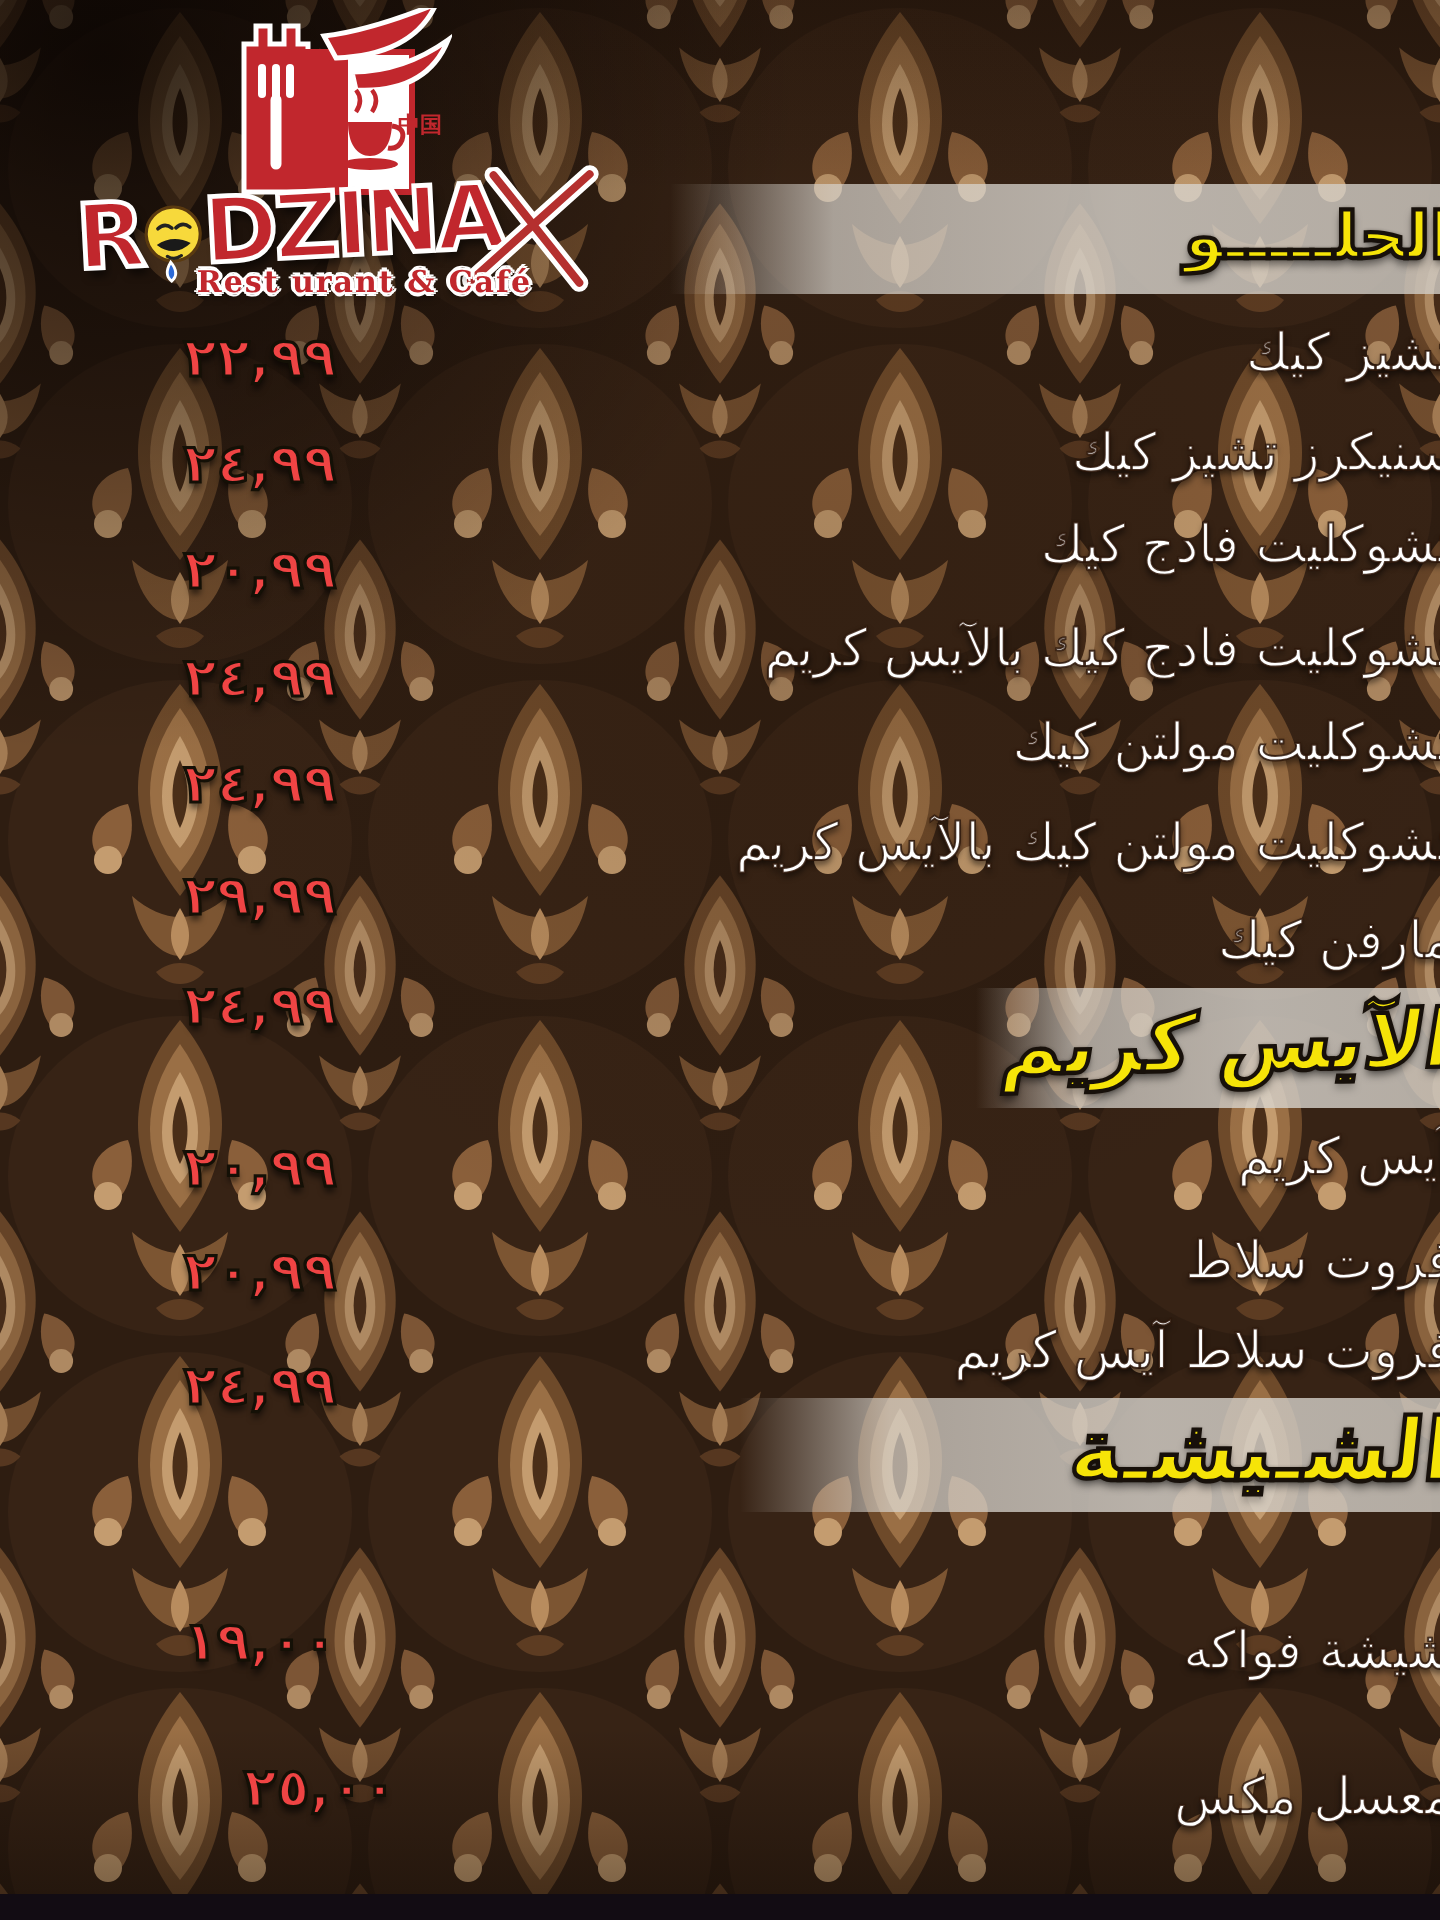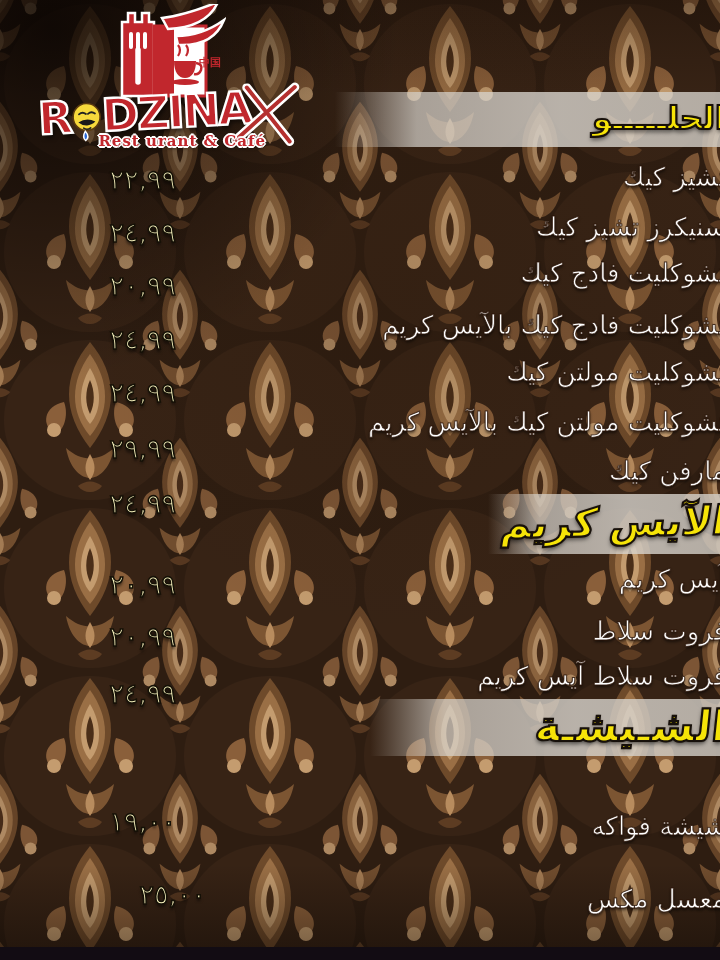--- a/index.html
+++ b/index.html
@@ -26,22 +26,22 @@
   .band2 .stitle{font-size:40px;transform:skewX(-10deg) rotate(-1deg);}
   .band3{top:699px;height:57px;left:370px;}
   .band3 .stitle{font-size:43px;transform:skewX(-6deg);}
 
   
   .row{position:absolute;left:0;right:0;height:34px;}
   .iname{position:absolute;right:18px;top:0;direction:rtl;white-space:nowrap;
     color:#ffffff;font-weight:normal;font-size:26px;
     -webkit-text-stroke:0.9px rgba(46,24,10,0.85);
     text-shadow:0 2px 3px rgba(0,0,0,0.65), 0 0 1px rgba(40,20,8,0.8);}
-  .price{position:absolute;left:84px;top:0;width:92px;direction:rtl;white-space:nowrap;
-    color:#fef9c3;font-weight:normal;font-size:27px;letter-spacing:3px;
+  .price{position:absolute;left:84px;top:0;width:92px;text-align:center;direction:rtl;white-space:nowrap;
+    color:#ef4444;font-weight:bold;font-size:27px;letter-spacing:3px;
     -webkit-text-stroke:1.6px #141006;
     text-shadow:0 3px 3px rgba(0,0,0,0.6);}
 
   
   .logo{position:absolute;left:38px;top:2px;width:250px;height:155px;}
   .building{position:absolute;left:68px;top:2px;width:120px;height:95px;}
   .brandline{position:absolute;left:0;top:84px;width:250px;white-space:nowrap;transform:rotate(-3deg);}
   .brand{font-size:45px;font-weight:bold;color:#c1272d;letter-spacing:-2px;
     -webkit-text-stroke:2.4px #ffffff;
     text-shadow:2px 4px 4px rgba(0,0,0,0.55);}

